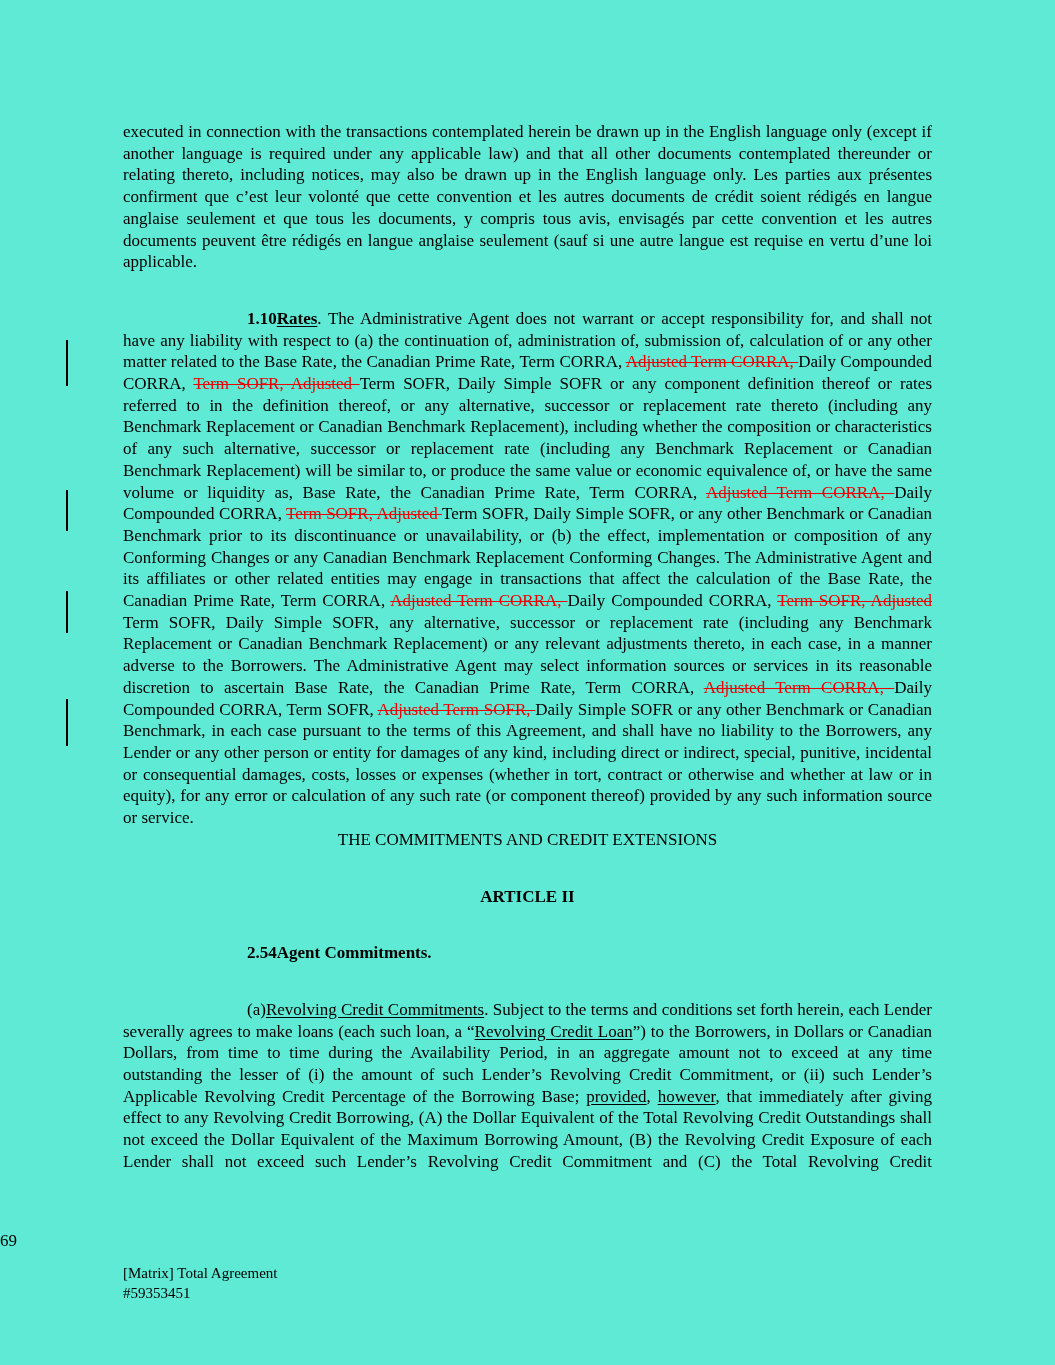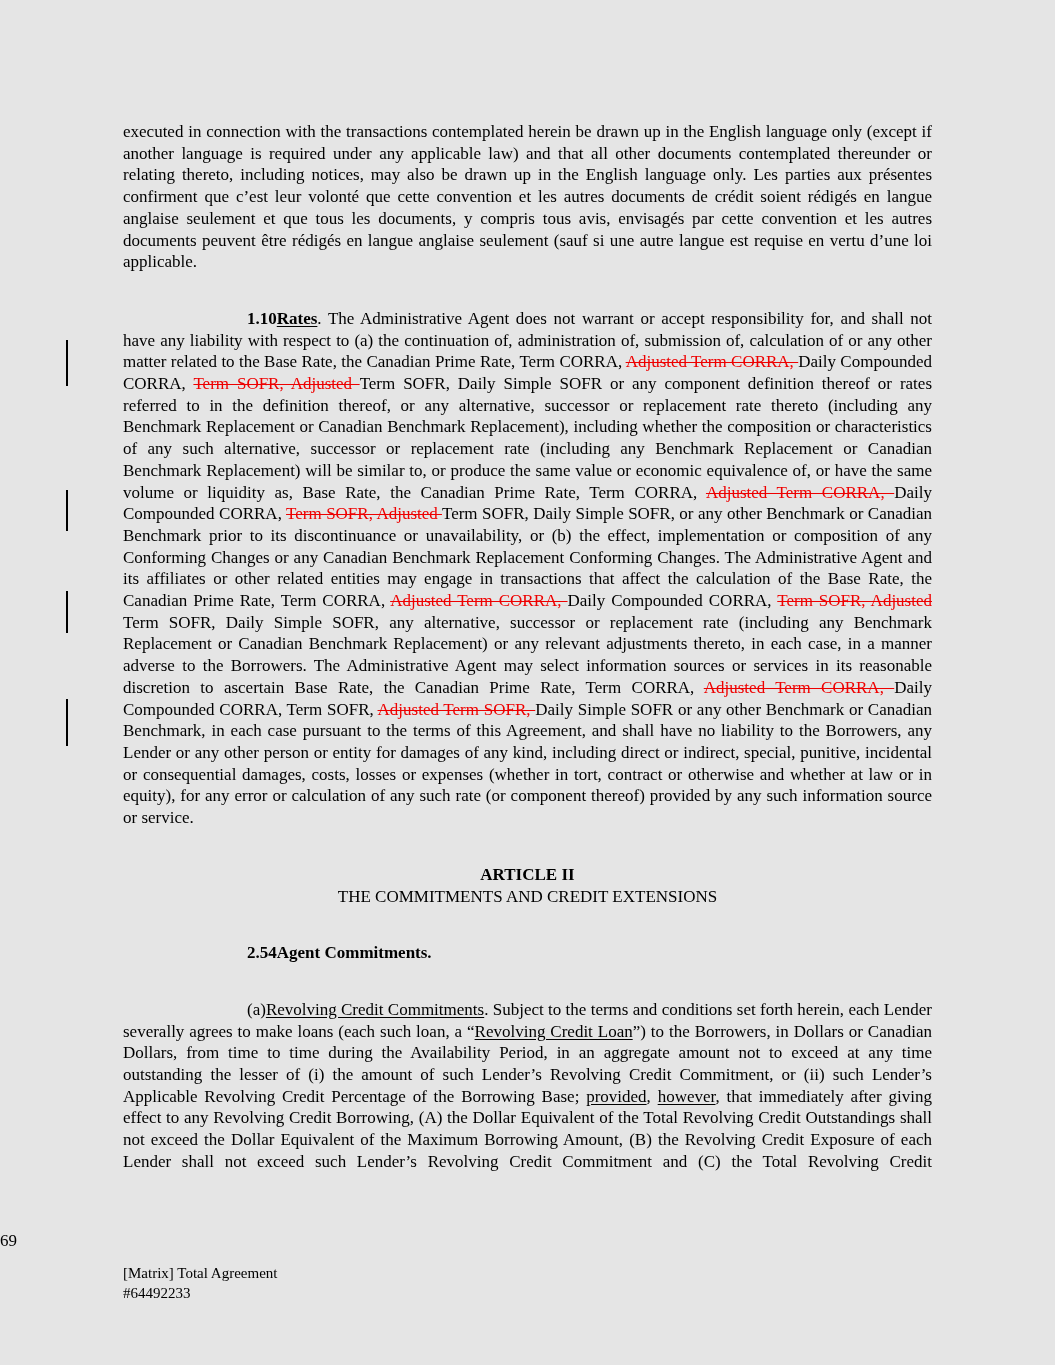--- a/index.html
+++ b/index.html
@@ -1,21 +1,21 @@
 <!DOCTYPE html>
 <html style="--redline: #ee0000; --text: #000000; --page_background: #ffffff;"><head>
 <meta charset="utf-8">
 <style>
   html,body{margin:0;padding:0;background:#ffffff;}
   body{
     width:1055px;height:1365px;position:relative;overflow:hidden;
     font-family:"Liberation Serif","DejaVu Serif",serif;
     color:#000000;
   }
-  .page{position:absolute;left:0;top:0;width:1055px;height:1365px;background:#e5e5e5;}
+  .page{position:absolute;left:0;top:0;width:1055px;height:1365px;background:#5eead4;}
   .content{
     position:absolute;left:123px;top:121px;width:809px;
     font-size:17px;line-height:21.7px;text-align:justify;
   }
   .content p{margin:0;}
   .content p + p{margin-top:35px;}
   .content p.tight{margin-top:0;}
   p.indent{text-indent:62px;}
   p.center{text-align:center;text-indent:0;}
   p.continues{text-align-last:justify;}
@@ -55,29 +55,29 @@
       <div class="changebar" style="top: 490px; height: 41px;"></div>
       <div class="changebar" style="top: 591px; height: 42px;"></div>
       <div class="changebar" style="top: 699px; height: 47px;"></div>
     </div>
 
   <div class="content">
     <p><span class="run normal">executed in connection with the transactions contemplated herein be drawn up in the English language only (except if another language is required under any applicable law) and that all other documents contemplated thereunder or relating thereto, including notices, may also be drawn up in the English language only. Les parties aux présentes confirment que c’est leur volonté que cette convention et les autres documents de crédit soient rédigés en langue anglaise seulement et que tous les documents, y compris tous avis, envisagés par cette convention et les autres documents peuvent être rédigés en langue anglaise seulement (sauf si une autre langue est requise en vertu d’une loi applicable.</span></p>
 
     <p class="indent"><span class="run num-bold">1.10</span><span class="run bold-underline">Rates</span><span class="run normal">.  The Administrative Agent does not warrant or accept responsibility for, and shall not have any liability with respect to (a) the continuation of, administration of, submission of, calculation of or any other matter related to the Base Rate, the Canadian Prime Rate, Term CORRA, </span><span class="run strike-red">Adjusted Term CORRA, </span><span class="run normal">Daily Compounded CORRA, </span><span class="run strike-red">Term SOFR, Adjusted </span><span class="run normal">Term SOFR, Daily Simple SOFR or any component definition thereof or rates referred to in the definition thereof, or any alternative, successor or replacement rate thereto (including any Benchmark Replacement or Canadian Benchmark Replacement), including whether the composition or characteristics of any such alternative, successor or replacement rate (including any Benchmark Replacement or Canadian Benchmark Replacement) will be similar to, or produce the same value or economic equivalence of, or have the same volume or liquidity as, Base Rate, the Canadian Prime Rate, Term CORRA, </span><span class="run strike-red">Adjusted Term CORRA, </span><span class="run normal">Daily Compounded CORRA, </span><span class="run strike-red">Term SOFR, Adjusted </span><span class="run normal">Term SOFR, Daily Simple SOFR, or any other Benchmark or Canadian Benchmark prior to its discontinuance or unavailability, or (b) the effect, implementation or composition of any Conforming Changes or any Canadian Benchmark Replacement Conforming Changes.  The Administrative Agent and its affiliates or other related entities may engage in transactions that affect the calculation of the Base Rate, the Canadian Prime Rate, Term CORRA, </span><span class="run strike-red">Adjusted Term CORRA, </span><span class="run normal">Daily Compounded CORRA, </span><span class="run strike-red">Term SOFR, Adjusted </span><span class="run normal">Term SOFR, Daily Simple SOFR, any alternative, successor or replacement rate (including any Benchmark Replacement or Canadian Benchmark Replacement) or any relevant adjustments thereto, in each case, in a manner adverse to the Borrowers.  The Administrative Agent may select information sources or services in its reasonable discretion to ascertain Base Rate, the Canadian Prime Rate, Term CORRA, </span><span class="run strike-red">Adjusted Term CORRA, </span><span class="run normal">Daily Compounded CORRA, Term SOFR, </span><span class="run strike-red">Adjusted Term SOFR, </span><span class="run normal">Daily Simple SOFR or any other Benchmark or Canadian Benchmark, in each case pursuant to the terms of this Agreement, and shall have no liability to the Borrowers, any Lender or any other person or entity for damages of any kind, including direct or indirect, special, punitive, incidental or consequential damages, costs, losses or expenses (whether in tort, contract or otherwise and whether at law or in equity), for any error or calculation of any such rate (or component thereof) provided by any such information source or service.</span></p>
 
+    <p class="center tight">THE COMMITMENTS AND CREDIT EXTENSIONS</p>
+
     <p class="center article-title">ARTICLE II</p>
-
-    <p class="center tight">THE COMMITMENTS AND CREDIT EXTENSIONS</p>
 
     <p class="indent"><span class="run num-bold">2.54</span><span class="run bold">Agent Commitments.</span></p>
 
     <p class="indent continues"><span class="run num">(a)</span><span class="run underline">Revolving Credit Commitments</span><span class="run normal">.  Subject to the terms and conditions set forth herein, each Lender severally agrees to make loans (each such loan, a “</span><span class="run underline">Revolving Credit Loan</span><span class="run normal">”) to the Borrowers, in Dollars or Canadian Dollars, from time to time during the Availability Period, in an aggregate amount not to exceed at any time outstanding the lesser of (i) the amount of such Lender’s Revolving Credit Commitment, or (ii) such Lender’s Applicable Revolving Credit Percentage of the Borrowing Base; </span><span class="run underline">provided</span><span class="run normal">, </span><span class="run underline">however</span><span class="run normal">, that immediately after giving effect to any Revolving Credit Borrowing, (A) the Dollar Equivalent of the Total Revolving Credit Outstandings shall not exceed the Dollar Equivalent of the Maximum Borrowing Amount, (B) the Revolving Credit Exposure of each Lender shall not exceed such Lender’s Revolving Credit Commitment and (C) the Total Revolving Credit</span></p>
   </div>
 
   <div class="pagenum">69</div>
 
   <div class="footer">
     <div>[Matrix] Total Agreement</div>
-    <div>#64492233</div>
+    <div>#59353451</div>
   </div>
 
 </div>
 
 </body></html>

